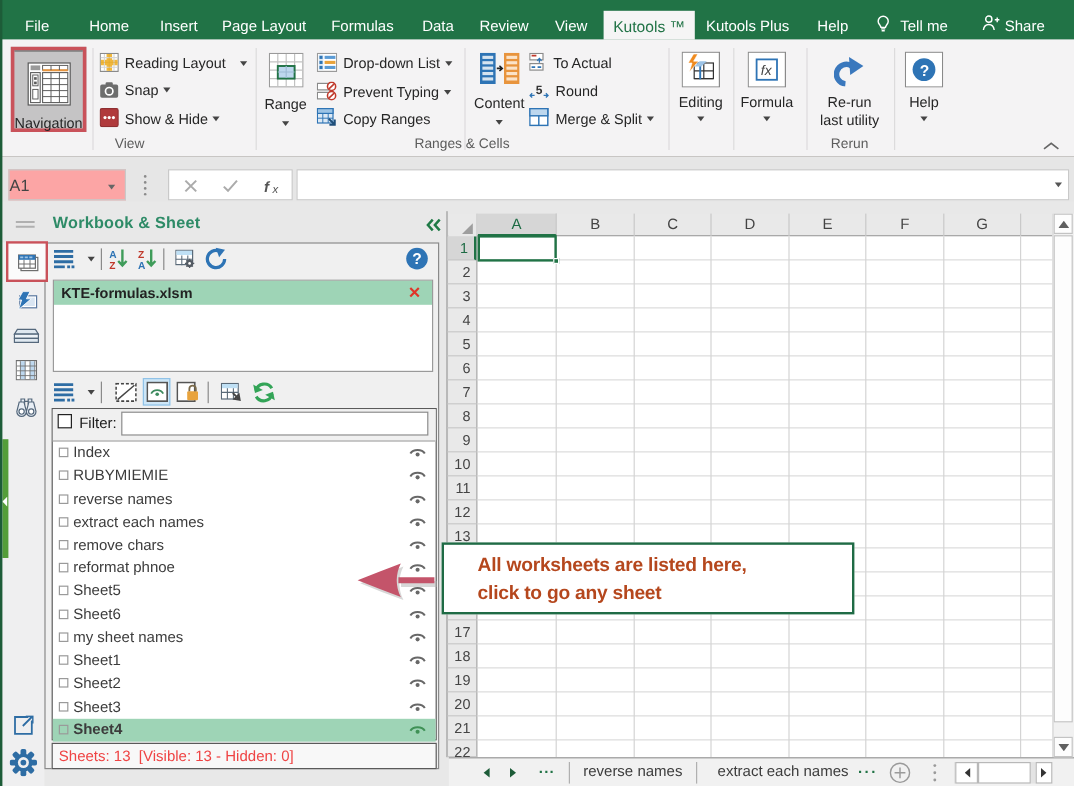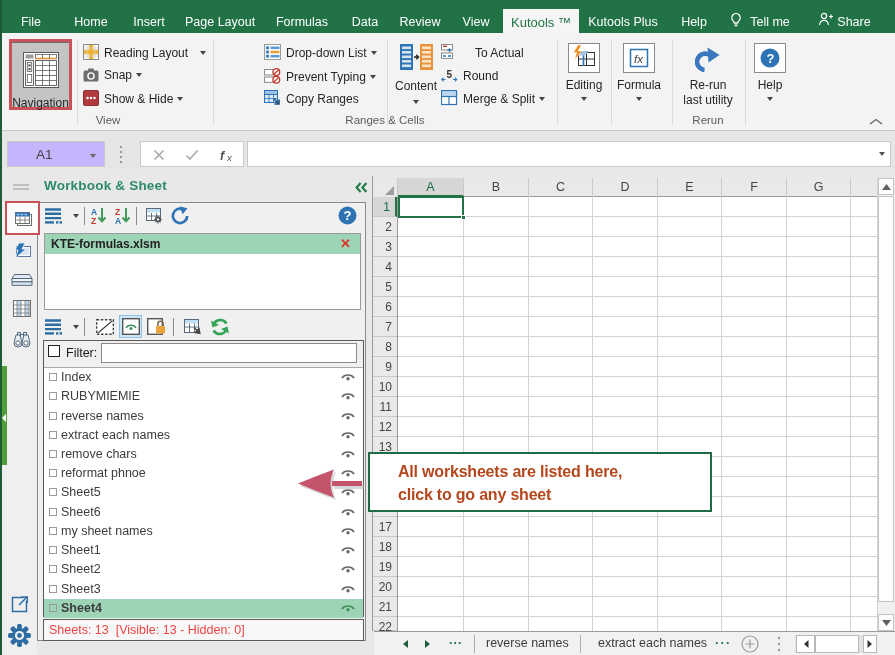--- a/index.html
+++ b/index.html
@@ -15,21 +15,21 @@
 .rsep { position:absolute; top:7px; width:1px; height:85px; background:#dcdbdc; }
 .rlabel { position:absolute; top:81px; font-size:11.5px; color:#5c5c5c; text-align:center; }
 .rrow { position:absolute; height:16px; font-size:12px; color:#262626; white-space:nowrap; }
 .rrow svg { vertical-align:-3px; }
 .caret { display:inline-block; width:0; height:0; border-left:3.5px solid transparent; border-right:3.5px solid transparent; border-top:4px solid #444; margin-left:4px; vertical-align:2px; }
 .bigbtn { position:absolute; text-align:center; font-size:12px; color:#262626; }
 #navbtn { position:absolute; left:9px; top:39px; width:63px; height:71px; background:#c5c4c5; border:3px solid #c9525a; text-align:center; font-size:12px; color:#262626; }
 #navbtn .in { border-top:1px solid #6a6a6a; width:100%; height:100%; padding-top:5px; }
 
 #fbar { position:absolute; left:0; top:131px; width:895px; height:37px; background:#e6e6e6; }
-#namebox { position:absolute; left:7px; top:10px; width:98px; height:26px; background:#c4b5fd; border:1px solid #c9c9c9; font-size:13.5px; color:#444; line-height:25px; padding-left:28px; }
+#namebox { position:absolute; left:7px; top:10px; width:98px; height:26px; background:#fca5a5; border:1px solid #c9c9c9; font-size:13.5px; color:#444; line-height:25px; padding-left:0; }
 #fxinput { position:absolute; left:247px; top:10px; width:644px; height:26px; background:#fff; border:1px solid #c9c9c9; }
 #fxicons { position:absolute; left:140px; top:10px; width:104px; height:26px; background:#fff; border:1px solid #c9c9c9; }
 
 #paneheader { position:absolute; left:0px; top:168px; width:374px; height:34px; background:#e8e8e8; }
 #panetitle { position:absolute; left:44px; top:178px; font-size:13.5px; font-weight:bold; color:#2e8b67; letter-spacing:0.2px; }
 #leftstrip { position:absolute; left:0; top:202px; width:37px; height:453px; background:#efeff0; }
 #pane { position:absolute; left:37px; top:202px; width:329px; height:439px; background:#f0f0f0; border:1px solid #8a8a8a; }
 #wbbox { position:absolute; left:44px; top:233px; width:317px; height:77px; background:#fff; border:1px solid #9a9a9a; }
 #wbsel { position:absolute; left:0; top:0; width:315px; height:20px; background:#9ed4b6; font-size:12px; font-weight:bold; color:#222; line-height:20px; padding-left:6px; }
 #sheetbox { position:absolute; left:43px; top:340px; width:321px; height:277px; background:#fff; border:1px solid #5a5a5a; }
@@ -109,20 +109,28 @@
         <rect x="5" y="0.5" width="6" height="3" rx="1" fill="#6d6d6d"></rect>
         <circle cx="8" cy="8" r="3.1" fill="none" stroke="#fff" stroke-width="1.4"></circle>
       </svg><span style="margin-left:5px;">Snap</span><span class="caret"></span></div>
 <div class="rrow" style="left:83px;top:57px;"><svg width="16" height="16" viewBox="0 0 16 16">
         <rect x="0.5" y="0.5" width="15" height="15" rx="1.5" fill="#b03a3c" stroke="#8f2f31"></rect>
         <circle cx="4.5" cy="8" r="1.3" fill="#fff"></circle>
         <circle cx="8" cy="8" r="1.3" fill="#fff"></circle>
         <circle cx="11.5" cy="8" r="1.3" fill="#fff"></circle>
       </svg><span style="margin-left:5px;">Show &amp; Hide</span><span class="caret"></span></div>
 
+<div class="bigbtn" style="left:216px;top:11px;width:44px;">
+<svg width="29" height="29" viewBox="0 0 29 29">
+        <rect x="0.5" y="0.5" width="28" height="28" fill="#fff" stroke="#9a9a9a"></rect>
+        <path d="M7.5 1v27M14.5 1v27M21.5 1v27M1 7.5h27M1 14.5h27M1 21.5h27" stroke="#c2c2c2"></path>
+        <rect x="7.5" y="11" width="14" height="10.5" fill="#bdd7ee" stroke="#217346" stroke-width="1.6"></rect>
+        <path d="M14.5 11v10M7.5 16h14" stroke="#9dbbd4"></path>
+      </svg>
+<div style="margin-top:4px;">Range</div><div class="caret" style="margin:7px 0 0 0;"></div></div>
 
 <div class="rrow" style="left:264px;top:11px;"><svg width="17" height="16" viewBox="0 0 17 16">
         <rect x="0.5" y="0.5" width="16" height="15" fill="#fff" stroke="#9a9a9a"></rect>
         <rect x="1.5" y="1.5" width="4" height="13" fill="#dce9f5"></rect>
         <rect x="2.2" y="2.5" width="2.6" height="2.6" fill="#2e74b5"></rect>
         <rect x="2.2" y="6.7" width="2.6" height="2.6" fill="#2e74b5"></rect>
         <rect x="2.2" y="10.9" width="2.6" height="2.6" fill="#2e74b5"></rect>
         <rect x="6.5" y="2.5" width="9" height="2.6" fill="#5b9bd5"></rect>
         <rect x="6.5" y="6.7" width="9" height="2.6" fill="#e8a33d"></rect>
         <rect x="6.5" y="10.9" width="9" height="2.6" fill="#5b9bd5"></rect>
@@ -159,21 +167,21 @@
         <rect x="22" y="20.5" width="9" height="2.6" fill="#fbe3c8"></rect>
       </svg>
 <div style="margin-top:4px;">Content</div><div class="caret" style="margin:7px 0 0 0;"></div></div>
 
 <div class="rrow" style="left:441px;top:11px;"><svg width="17" height="16" viewBox="0 0 17 16">
         <rect x="0.5" y="0.5" width="11" height="5.4" fill="#fff" stroke="#8a8a8a"></rect>
         <rect x="0.5" y="9" width="11" height="5.4" fill="#fff" stroke="#8a8a8a"></rect>
         <path d="M2 2.3h4" stroke="#c0392b" stroke-width="1.4"></path>
         <path d="M2 12h3M7 12h3" stroke="#2e74b5" stroke-width="1.4"></path>
         <path d="M8.5 8.3 8.5 4.8m-1.8 1.8 1.8-1.9 1.8 1.9" stroke="#2e74b5" stroke-width="1.1" fill="none"></path>
-      </svg><span style="margin-left:17px;">To Actual</span></div>
+      </svg><span style="margin-left:3px;">To Actual</span></div>
 <div class="rrow" style="left:441px;top:35px;"><svg width="17" height="15" viewBox="0 0 17 15">
         <text x="5.5" y="10" font-size="10" font-weight="bold" fill="#333">5</text>
         <path d="M1 11.5h3.5m-2-1.8-1.8 1.8 1.8 1.8" stroke="#2e74b5" stroke-width="1.1" fill="none"></path>
         <path d="M12 11.5h3.5m-1.6-1.8 1.8 1.8-1.8 1.8" stroke="#2e74b5" stroke-width="1.1" fill="none"></path>
       </svg><span style="margin-left:5px;">Round</span></div>
 <div class="rrow" style="left:441px;top:57px;"><svg width="17" height="16" viewBox="0 0 17 16">
         <rect x="0.5" y="0.5" width="15" height="14" fill="#fff" stroke="#2e74b5" stroke-width="1.2"></rect>
         <rect x="0.5" y="0.5" width="15" height="6" fill="#bdd7ee" stroke="#2e74b5" stroke-width="1.2"></rect>
         <path d="M8 6.5v8" stroke="#2e74b5" stroke-width="1.2"></path>
       </svg><span style="margin-left:5px;">Merge &amp; Split</span><span class="caret"></span></div>

